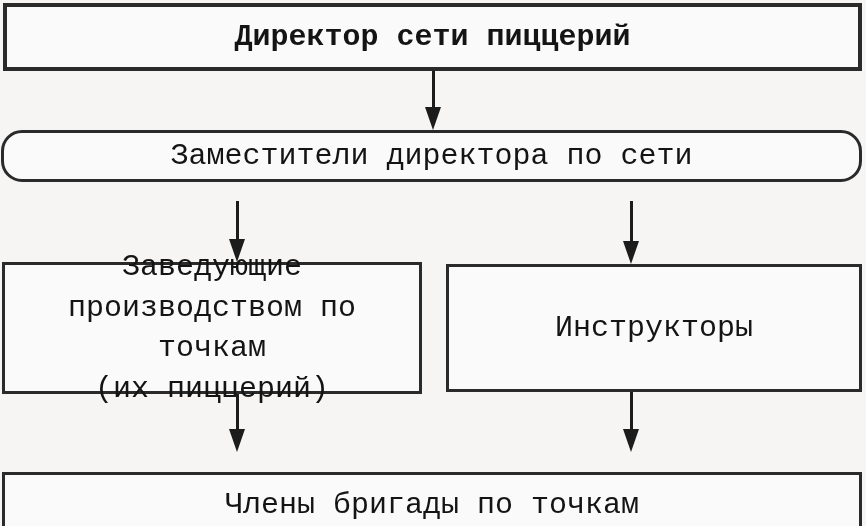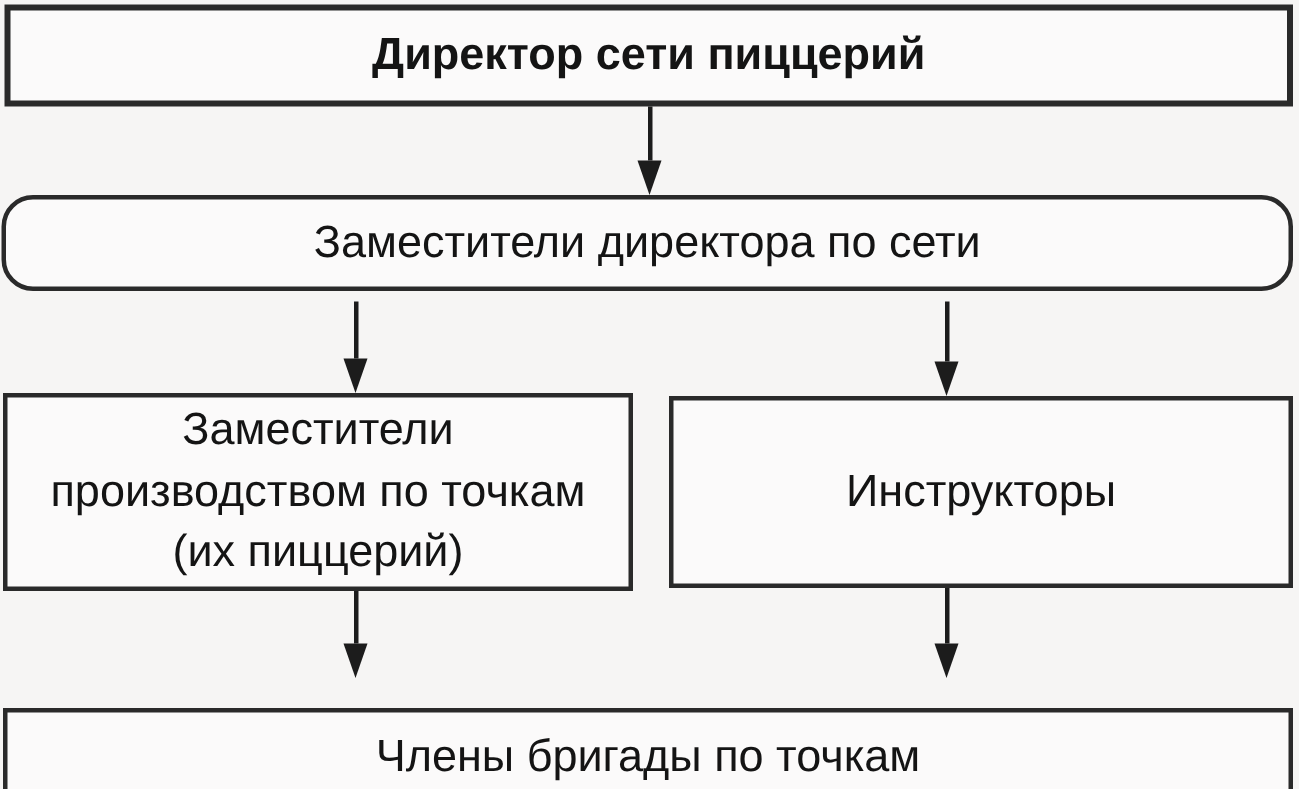--- a/index.html
+++ b/index.html
@@ -31,24 +31,25 @@
     color: #141414;
     font-size: 30px;
     line-height: 1.35;
   }
   .node--root {
     border-width: 4px;
     font-weight: bold;
   }
   .node-label .line {
     display: block;
+    font-family: Liberation Mono, monospace;
   }
   
   .node--director     { left: 3px;   top: 3px;   width: 859px; height: 68px; }
-  .node--deputies     { left: 1px;   top: 130px; width: 861px; height: 64px; border-radius: 21px; }
+  .node--deputies     { left: 1px;   top: 130px; width: 861px; height: 52px; border-radius: 21px; }
   .node--managers     { left: 2px;   top: 262px; width: 420px; height: 132px; }
   .node--instructors  { left: 446px; top: 264px; width: 416px; height: 128px; text-align: right; }
   .node--crew         { left: 2px;   top: 452px; width: 860px; height: 66px; margin-top: 20px; }
   
   .arrow {
     position: absolute;
     width: 16px;
     display: flex;
     flex-direction: column;
     align-items: center;
@@ -99,21 +100,21 @@
     <div class="head"></div>
   </div>
 
   <div class="arrow arrow--a3">
     <div class="shaft"></div>
     <div class="head"></div>
   </div>
 
   <div class="node node--managers">
     <div class="node-label">
-      <span class="line">Заместители</span>
+      <span class="line">Заведующие</span>
       <span class="line">производством по точкам</span>
       <span class="line">(их пиццерий)</span>
     </div>
   </div>
 
   <div class="node node--instructors">
     <div class="node-label">
       <span class="line">Инструкторы</span>
     </div>
   </div>

